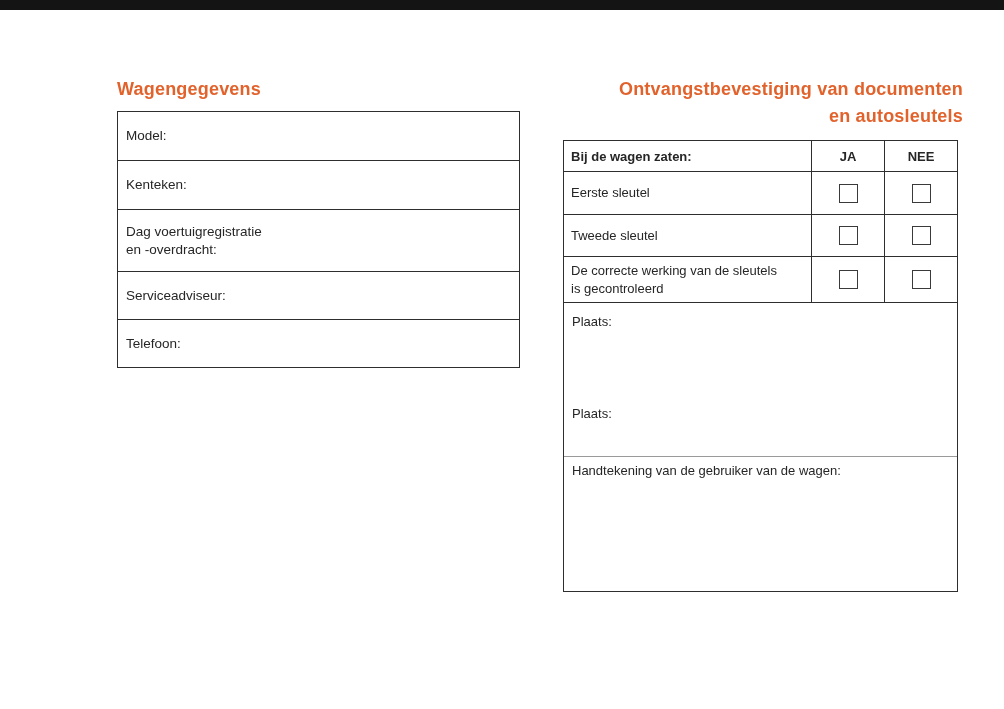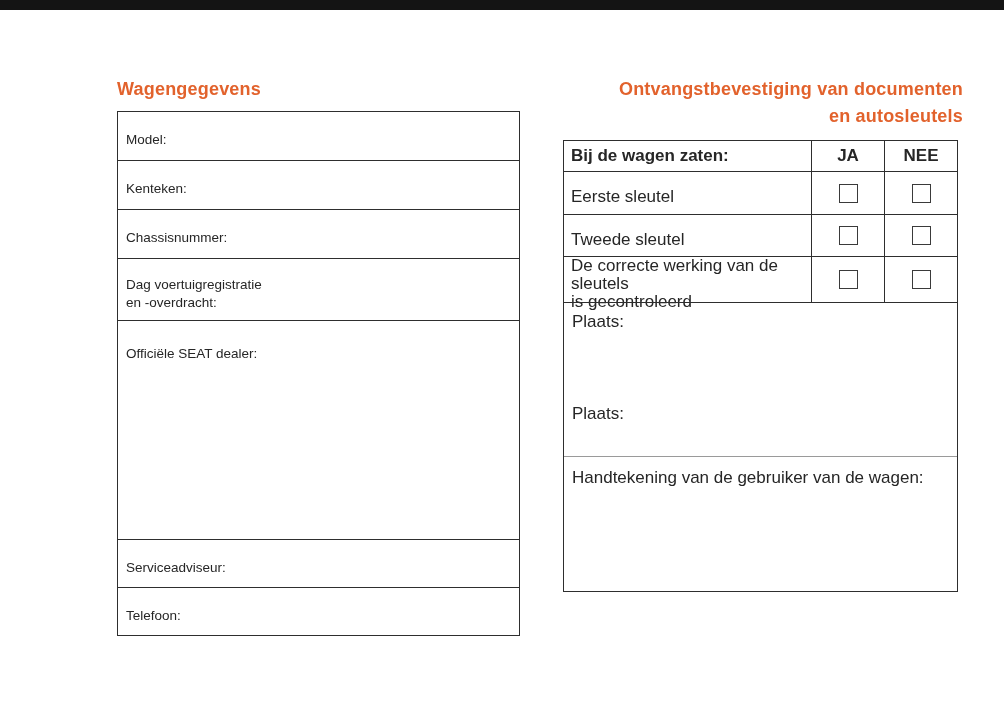--- a/index.html
+++ b/index.html
@@ -44,29 +44,29 @@
   }
   .lrow {
     display: flex;
     align-items: center;
     padding-left: 8px;
     border-top: 1px solid #2e2e2e;
     font-size: 13.5px;
   }
   .lrow:first-child { border-top: none; }
   .lrow.top-align { align-items: flex-start; padding-top: 16px; }
-  .pre { white-space: pre-line; line-height: 18px; margin-top: 8px; }
+  .pre { white-space: pre-line; line-height: 18px; }
 
   
   .rtable {
     position: absolute;
     left: 563px; top: 140px;
     width: 395px;
     border: 1px solid #2e2e2e;
-    font-size: 17px;
+    font-size: 13px;
   }
   .rrow {
     display: flex;
     border-top: 1px solid #2e2e2e;
   }
   .rrow:first-child { border-top: none; }
   .rrow .cell-label {
     width: 248px;
     display: flex;
     align-items: center;
@@ -111,29 +111,23 @@
   <div class="heading heading-right">Ontvangstbevestiging van documenten
 en autosleutels</div>
 
   <div class="ltable">
     <div class="lrow" style="height:48px">
       <span class="pre">Model:</span>
     </div>
     <div class="lrow" style="height:49px">
       <span class="pre">Kenteken:</span>
     </div>
-    <div class="lrow" style="height:49px">
-      <span class="pre">Chassisnummer:</span>
-    </div>
     <div class="lrow" style="height:62px">
       <span class="pre">Dag voertuigregistratie
 en -overdracht:</span>
-    </div>
-    <div class="lrow top-align" style="height:219px">
-      <span class="pre">Officiële SEAT dealer:</span>
     </div>
     <div class="lrow" style="height:48px">
       <span class="pre">Serviceadviseur:</span>
     </div>
     <div class="lrow" style="height:48px">
       <span class="pre">Telefoon:</span>
     </div>
   </div>
 
   <div class="rtable">
@@ -181,18 +175,18 @@
         <span class="checkbox"></span>
       </div>
     </div>
 
     <div class="bigcell" style="height:154px; border-top:1px solid #2e2e2e;">
       <span class="inner-label" style="top:10px">Plaats:</span>
       <span class="inner-label" style="top:102px">Plaats:</span>
     </div>
 
     <div class="bigcell divider-light" style="height:135px">
-      <span class="inner-label" style="top:12px">Handtekening van de gebruiker van de wagen:</span>
+      <span class="inner-label" style="top:5px">Handtekening van de gebruiker van de wagen:</span>
     </div>
 
   </div>
 
 </div>
 
 </body></html>

